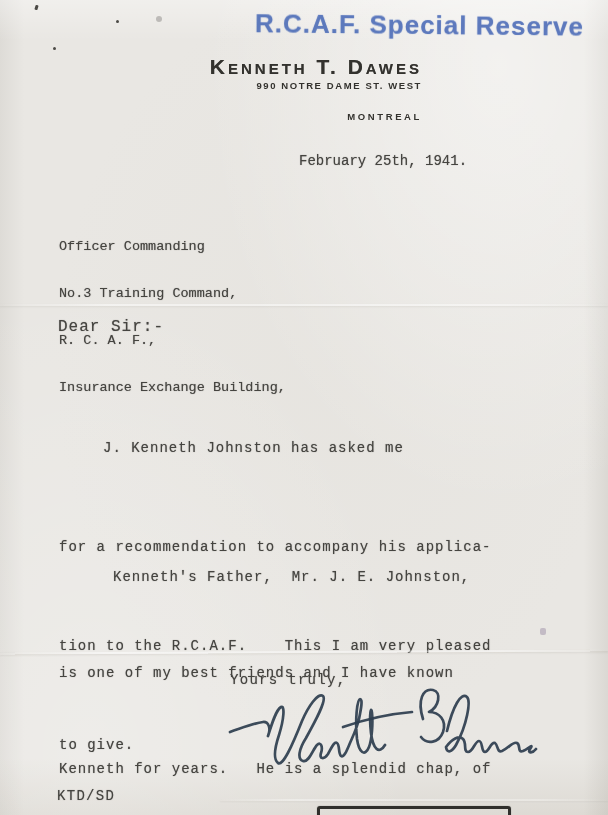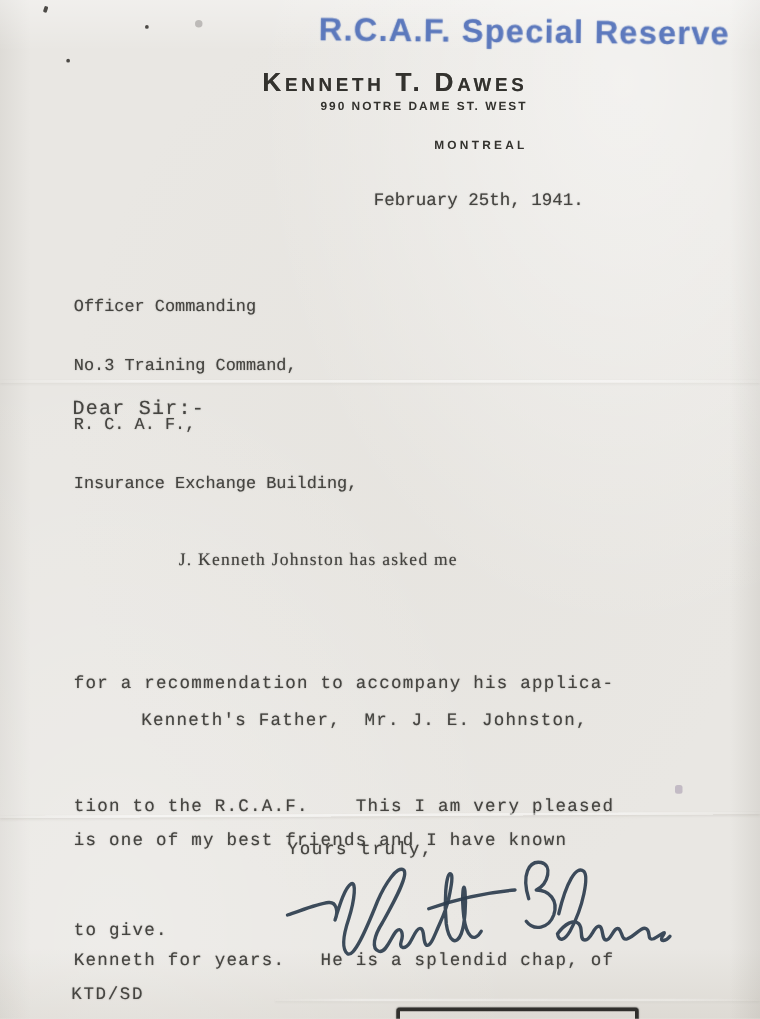--- a/index.html
+++ b/index.html
@@ -46,21 +46,21 @@
     text-shadow:0 0 .5px rgba(40,39,36,.6);}
   .lh-street{font-size:9.5px;font-weight:bold;letter-spacing:1.6px;margin-top:1px;}
   .lh-city{font-size:9.5px;font-weight:bold;letter-spacing:2.6px;margin-top:20px;}
   
   .dateline{left:267px;top:153px;font-size:14px;margin-left:32px;}
   .recipient{left:59px;top:208px;font-size:13.5px;line-height:15.6px;}
   .salutation{left:58px;top:318px;font-size:16px;letter-spacing:1px;}
   .para{font-size:14px;letter-spacing:1px;}
   .para1{left:59px;top:366px;line-height:33px;}
   .para2{left:59px;top:497px;line-height:32px;}
-  .para1 .first{margin-left:84px;font-family:Liberation Serif, serif;}
+  .para1 .first{margin-left:44px;}
   .para2 .first{margin-left:54px;}
   .closing{left:230px;top:672px;font-size:14px;letter-spacing:1.3px;}
   .initials{left:57px;top:788px;font-size:14px;letter-spacing:1.3px;}
   
   .sig{left:226px;top:686px;width:312px;height:88px;}
   .sig path{fill:none;stroke:var(--signature-ink);stroke-width:2.7;
     stroke-linecap:round;stroke-linejoin:round;opacity:.92;}
   
   .bottom-box{left:317px;top:806px;width:194px;height:30px;
     border:3px solid var(--box-border);border-radius:3px;

